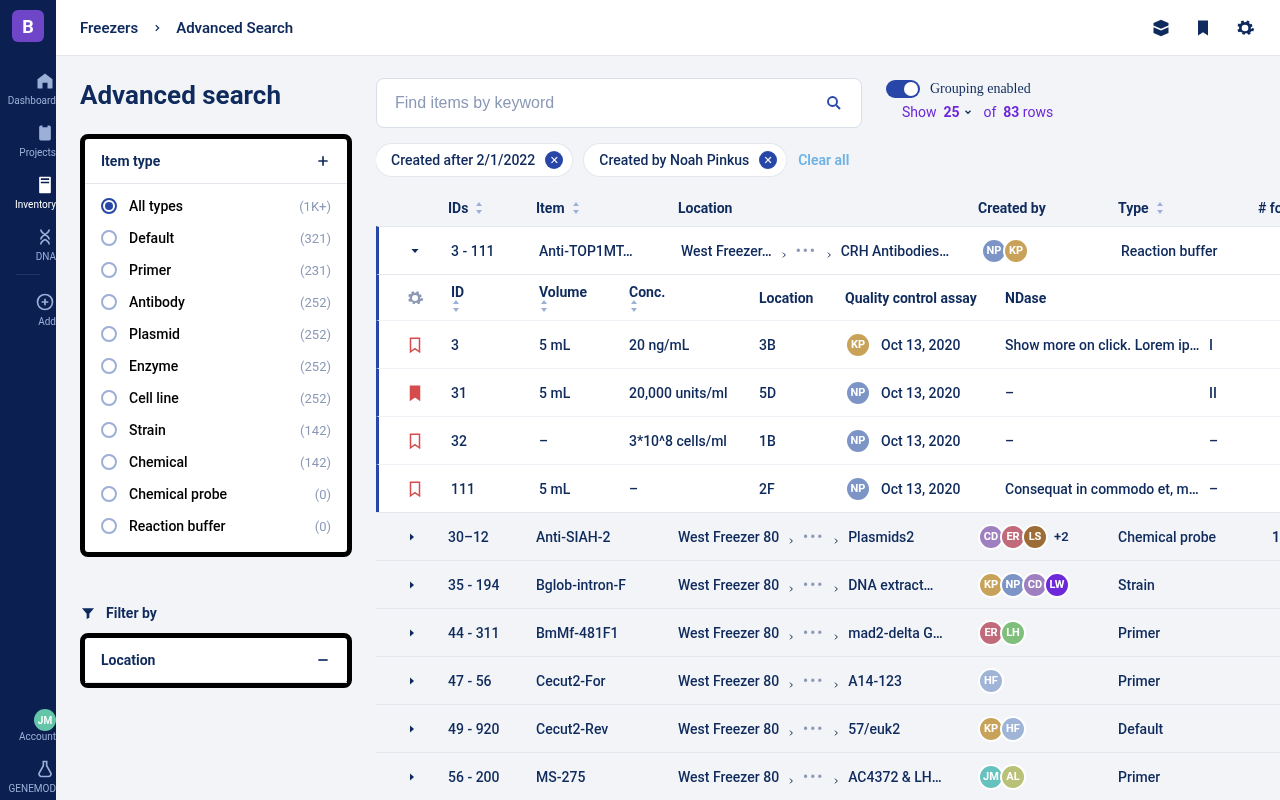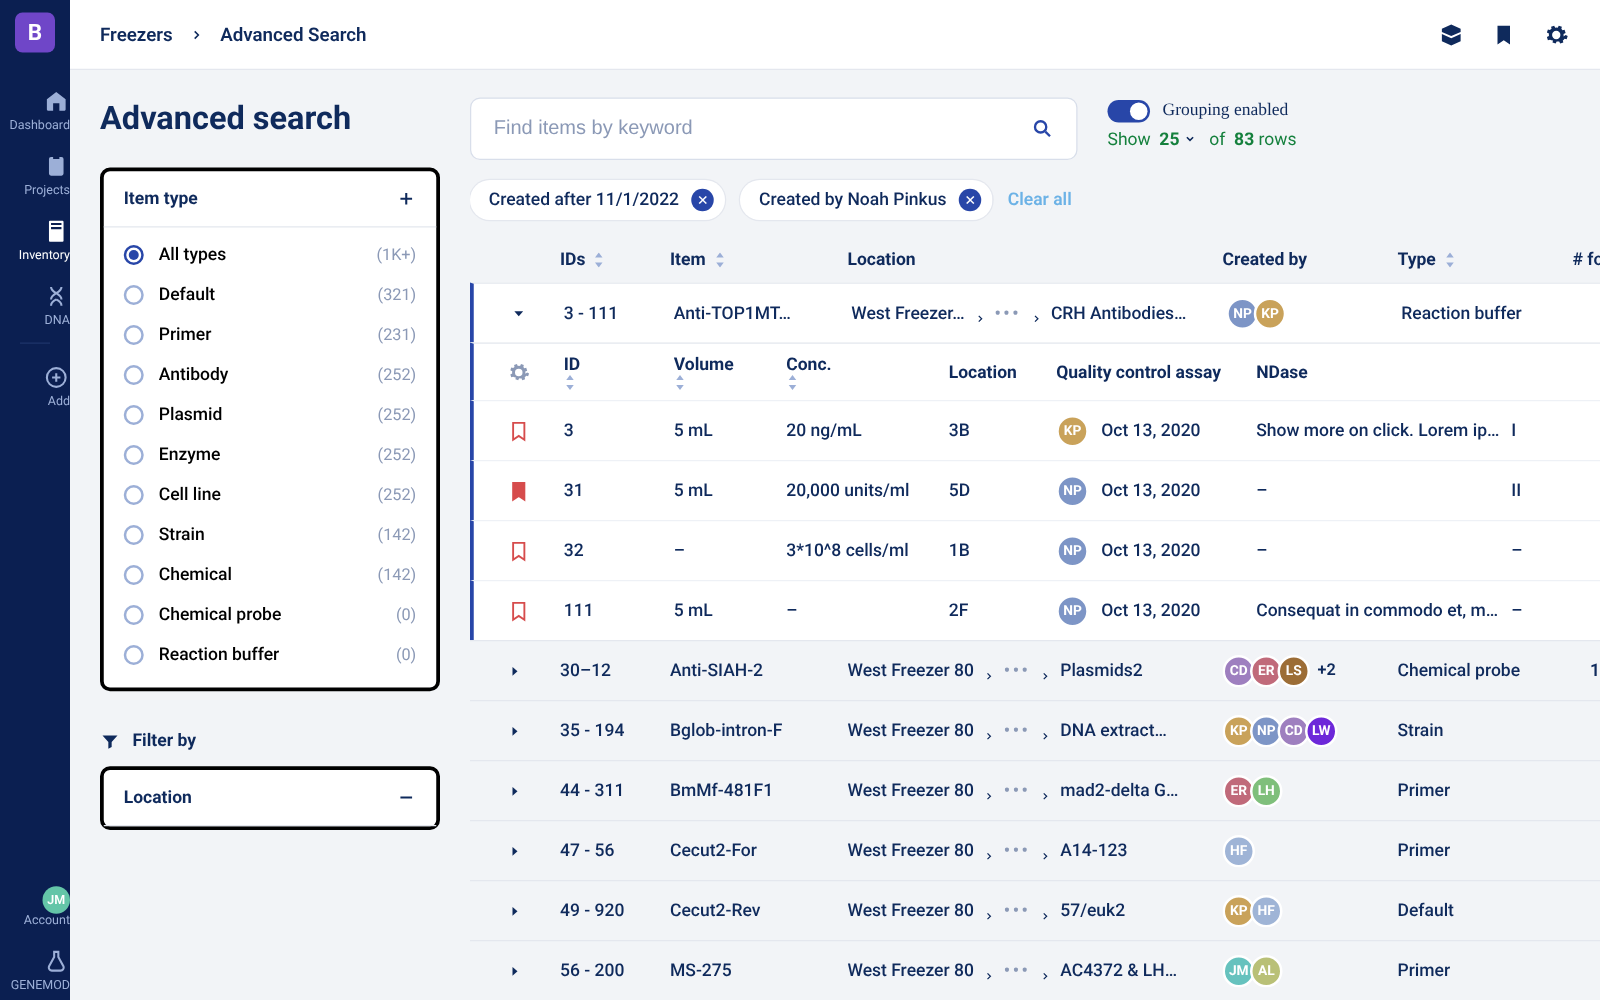--- a/index.html
+++ b/index.html
@@ -61,22 +61,22 @@
   .ticon { width:20px;height:20px; cursor:pointer; display:flex;align-items:center;justify-content:center; }
 
   
   .content { flex:1; display:flex; overflow:hidden; }
   .left-col {
     width:320px; padding:24px 24px 0 24px; overflow:auto;
   }
   .page-title { font-size:26px; font-weight:700; color:#0F2A5C; margin-bottom:24px; }
 
   .panel {
-    background:#fff; border:3px solid #000000; border-radius:8px;
-    margin-bottom:20px;
+    background:#fff; border:5px solid #000000; border-radius:8px;
+    margin-bottom:36px;
   }
   .panel-hdr {
     display:flex; align-items:center; justify-content:space-between;
     padding:14px 16px; font-weight:700; color:#0F2A5C;
     border-bottom:1px solid #E4E7EE;
   }
   .panel-body { padding:6px 0 10px 0; }
   .radio-row {
     display:flex; align-items:center; padding:8px 16px; cursor:pointer;
   }
@@ -100,21 +100,21 @@
     display:flex; align-items:center; padding:0 18px; color:#8B99B6;
   }
   .searchbox input {
     flex:1; border:none; outline:none; font-size:16px; color:#0F2A5C; background:transparent;
   }
   .searchbox input::placeholder { color:#8B99B6; }
   .grouping { display:flex; flex-direction:column; gap:6px; padding-top:2px;}
   .grouping .line1 { display:flex;align-items:center; gap:10px; color:#0F2A5C; font-weight:500;font-family:Liberation Serif, serif;}
   .toggle { width:34px;height:18px;border-radius:9px;background:#2846A8; position:relative; }
   .toggle .knob { position:absolute; right:2px; top:2px; width:14px;height:14px;border-radius:50%;background:#fff; }
-  .grouping .line2 { color:#15803d; }
+  .grouping .line2 { color:#6d28d9;margin-left:16px; }
   .grouping .line2 b { font-weight:700; }
   .chev-sm { display:inline-block; width:10px; height:10px; }
 
   .chips { display:flex; gap:12px; align-items:center; padding:16px 24px 14px 0;}
   .chip {
     background:#fff; border:1px solid transparent; border-radius:999px;
     padding:6px 8px 6px 14px; display:flex; align-items:center; gap:10px;
     color:#0F2A5C; font-weight:500;
     box-shadow: 0 0 0 1px #E4E7EE;
   }
@@ -404,21 +404,21 @@
               </span>
               &nbsp;&nbsp;<span>of</span>
               &nbsp;<b>83</b>&nbsp;<span>rows</span>
             </div>
           </div>
         </div>
 
         <div class="chips" id="chips-row">
 
           <span class="chip">
-              <span>Created after 11/1/2022</span>
+              <span>Created after 2/1/2022</span>
     <span class="x">✕</span>
             </span>
             <span class="chip">
               <span>Created by Noah Pinkus</span>
     <span class="x">✕</span>
             </span>
             <span class="clear-all">Clear all</span>
         </div>
 
         <div class="table-wrap">

